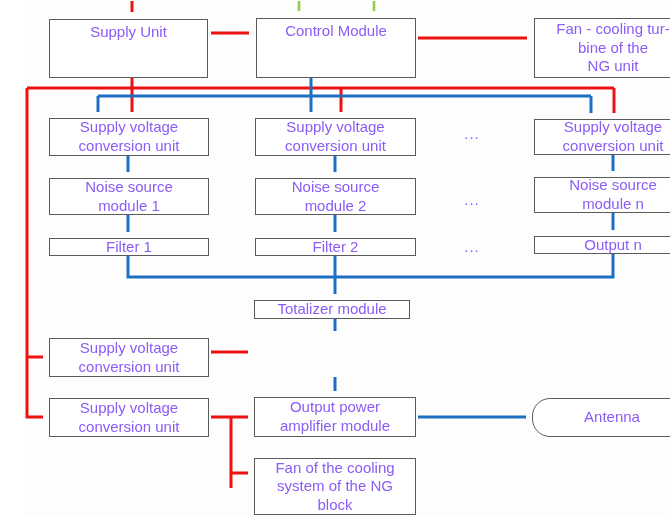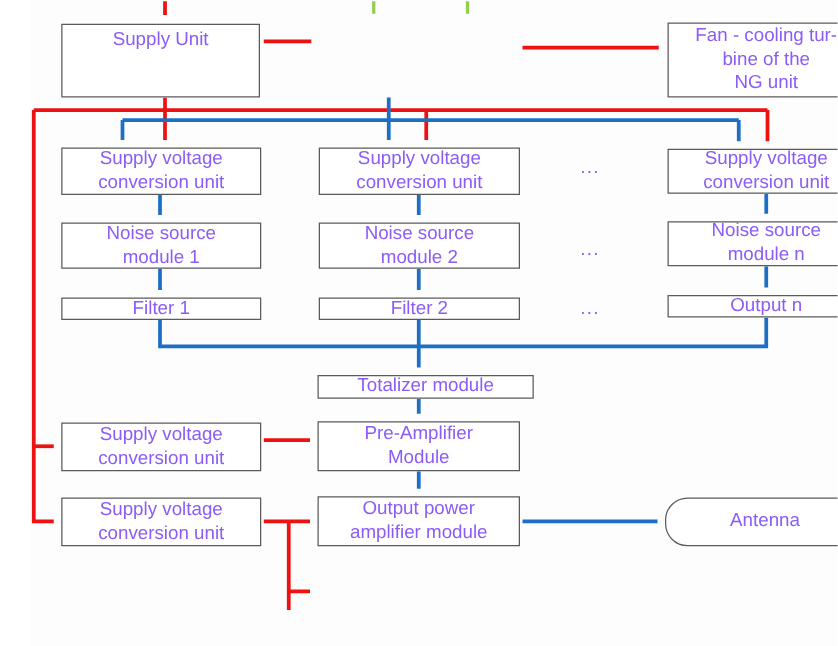--- a/index.html
+++ b/index.html
@@ -75,20 +75,21 @@
     </g>
 
     <g stroke-width="2.6" stroke="#90ce4d">
       <path d="M275 1 L275 11" marker-end="url(#ah-green)"></path>
       <path d="M350 1 L350 11" marker-end="url(#ah-green)"></path>
     </g>
   </svg>
 
   <div class="node top-align" style="left:25px;top:19px;width:159px;height:59px;">Supply Unit</div>
 
+  <div class="node top-align" style="left:232px;top:18px;width:160px;height:60px;">Control Module</div>
 
   <div class="node" style="left:510px;top:18px;width:158px;height:60px;">Fan - cooling tur-
 bine of the
 NG unit</div>
 
   <div class="node" style="left:25px;top:118px;width:160px;height:38px;">Supply voltage
 conversion unit</div>
 
   <div class="node" style="left:231px;top:118px;width:161px;height:38px;">Supply voltage
 conversion unit</div>
@@ -104,34 +105,35 @@
 
   <div class="node" style="left:510px;top:177px;width:158px;height:36px;">Noise source
 module n</div>
 
   <div class="node" style="left:25px;top:238px;width:160px;height:18px;">Filter 1</div>
 
   <div class="node" style="left:231px;top:238px;width:161px;height:18px;">Filter 2</div>
 
   <div class="node" style="left:510px;top:236px;width:158px;height:18px;">Output n</div>
 
-  <div class="node" style="left:230px;top:300px;width:173px;height:19px;">Totalizer module</div>
+  <div class="node" style="left:230px;top:300px;width:156px;height:19px;">Totalizer module</div>
 
   <div class="node" style="left:25px;top:338px;width:160px;height:39px;">Supply voltage
 conversion unit</div>
 
-  <div class="node" style="left:230px;top:337px;width:162px;height:40px;">Pre-Amplifier
-Module</div>
 
   <div class="node" style="left:25px;top:398px;width:160px;height:39px;">Supply voltage
 conversion unit</div>
 
   <div class="node" style="left:230px;top:397px;width:162px;height:40px;">Output power
 amplifier module</div>
 
   <div class="node" style="left:508px;top:398px;width:160px;height:39px;border-radius:18px;">Antenna</div>
 
+  <div class="node" style="left:230px;top:458px;width:162px;height:57px;">Fan of the cooling
+system of the NG
+block</div>
 
   <div class="dots" style="left:432px;top:126px;">...</div>
   <div class="dots" style="left:432px;top:192px;">...</div>
   <div class="dots" style="left:432px;top:239px;">...</div>
 
 </div>
 
 </body></html>

